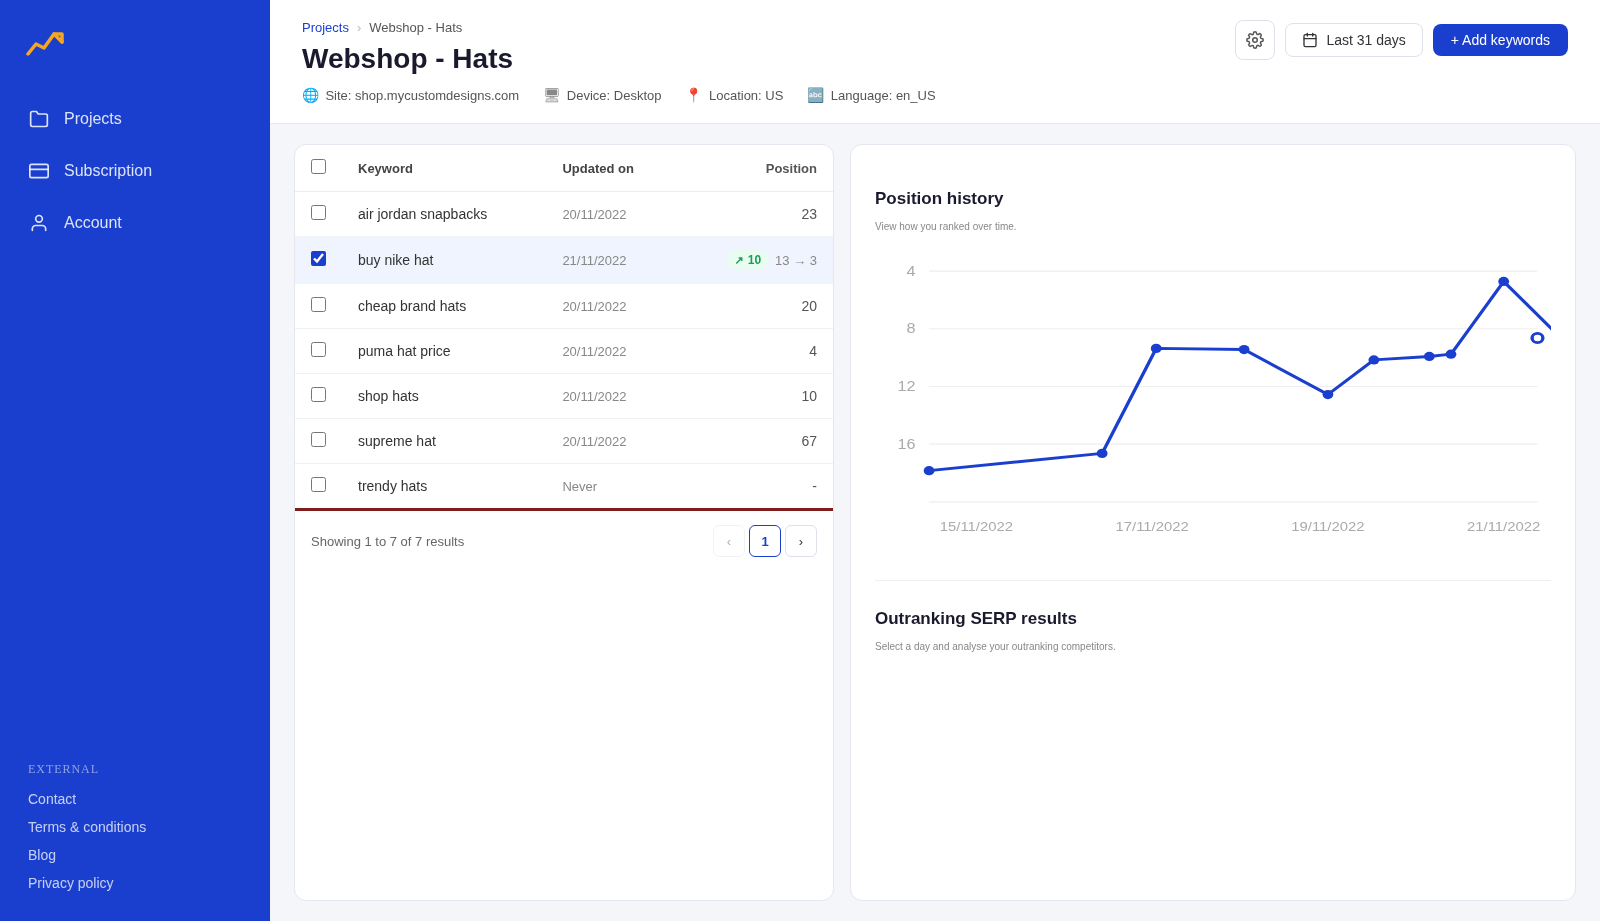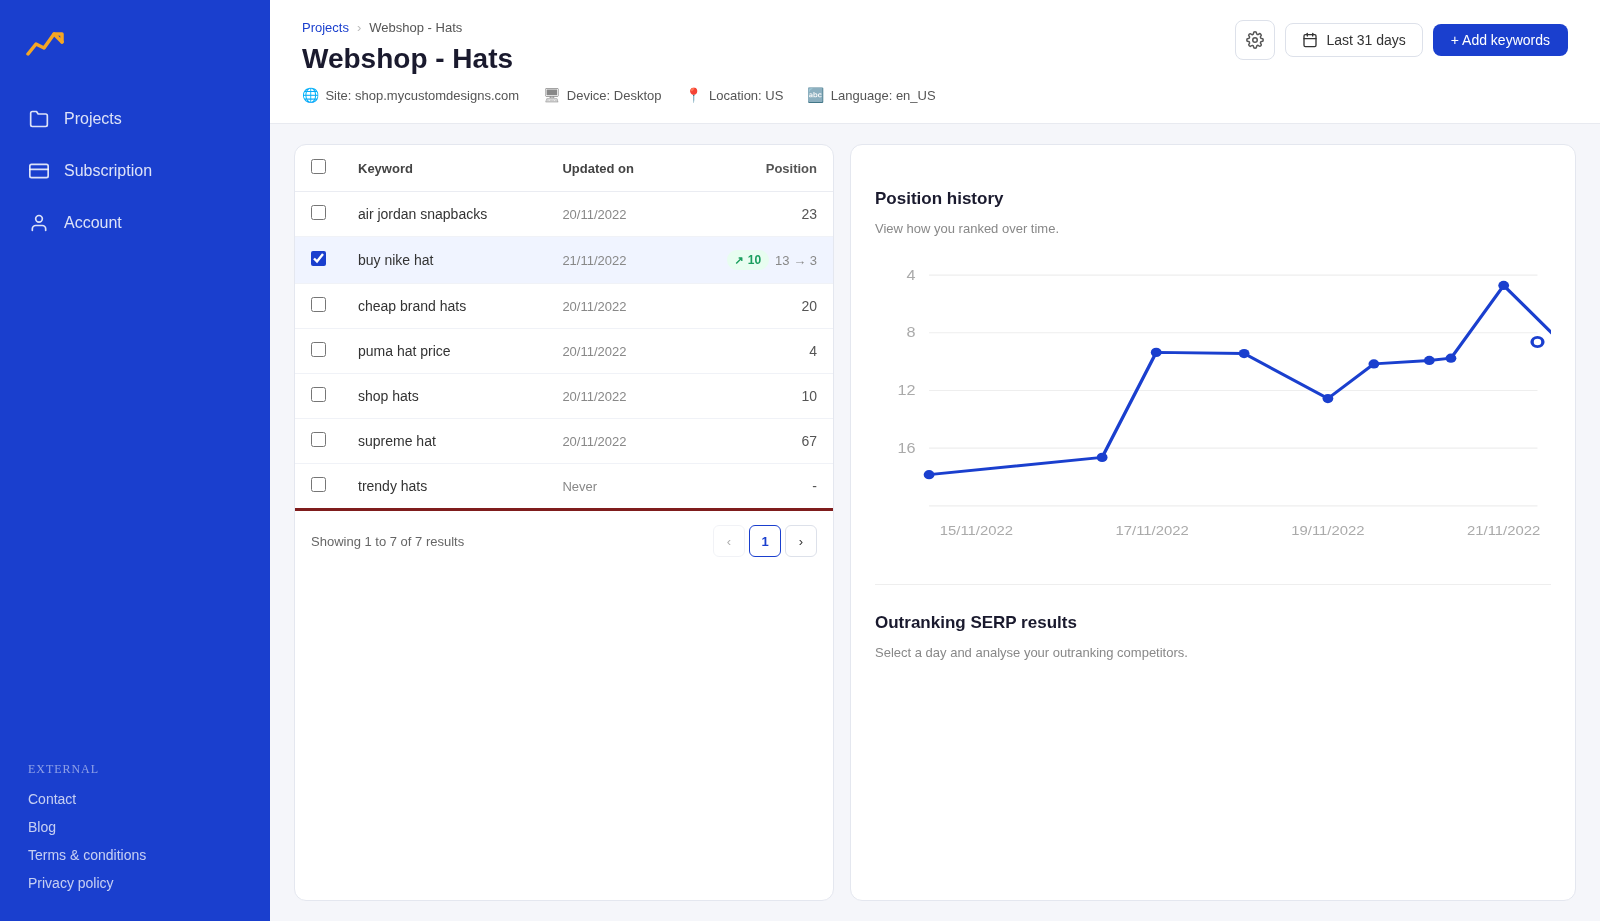--- a/index.html
+++ b/index.html
@@ -175,21 +175,21 @@
       display: flex; align-items: center; justify-content: space-between;
       margin-bottom: 4px;
     }
     .detail-title { font-size: 20px; font-weight: 700; color: #1a1a2e; }
     .close-btn {
       display: flex; align-items: center; gap: 6px;
       padding: 7px 14px; border-radius: 7px; border: 1.5px solid #dde1ea;
       background: #fff; cursor: pointer; font-size: 14px; color: #444; font-weight: 500;
     }
     .section-title { font-size: 17px; font-weight: 700; color: #1a1a2e; margin-bottom: 4px; }
-    .section-sub { font-size: 13px; color: #888; margin-bottom: 16px; margin-top: 12px; }
+    .section-sub { font-size: 10px; color: #888; margin-bottom: 16px; margin-top: 12px; }
 
     
     .chart-area { flex: 1; position: relative; margin-bottom: 8px; }
     svg.chart { width: 100%; height: 300px; }
 
     .outranking-section { margin-top: 20px; border-top: 1px solid #eee; padding-top: 28px; }
   </style>
 </head>
 <body>
 
@@ -232,22 +232,22 @@
         </svg>
       </span>
       <span>Account</span>
     </div>
 
   </div>
 
   <div class="sidebar-bottom">
     <div class="external-label">External</div>
     <a class="sidebar-link">Contact</a>
+    <a class="sidebar-link">Terms &amp; conditions</a>
     <a class="sidebar-link">Blog</a>
-    <a class="sidebar-link">Terms &amp; conditions</a>
     <a class="sidebar-link">Privacy policy</a>
   </div>
 </nav>
 
 <div id="main">
 
   <div id="header">
     <div class="header-top-row">
       <div style="flex:1">
         <div class="breadcrumb">

